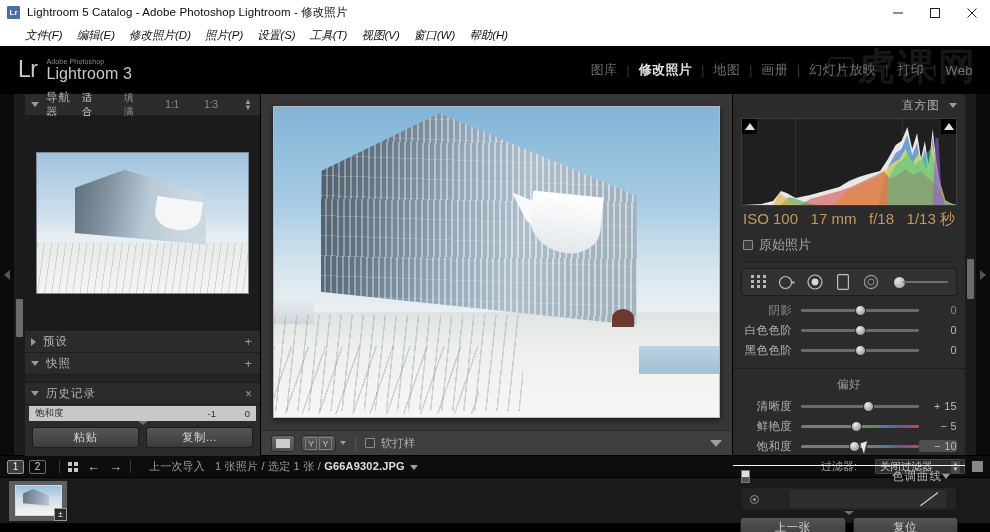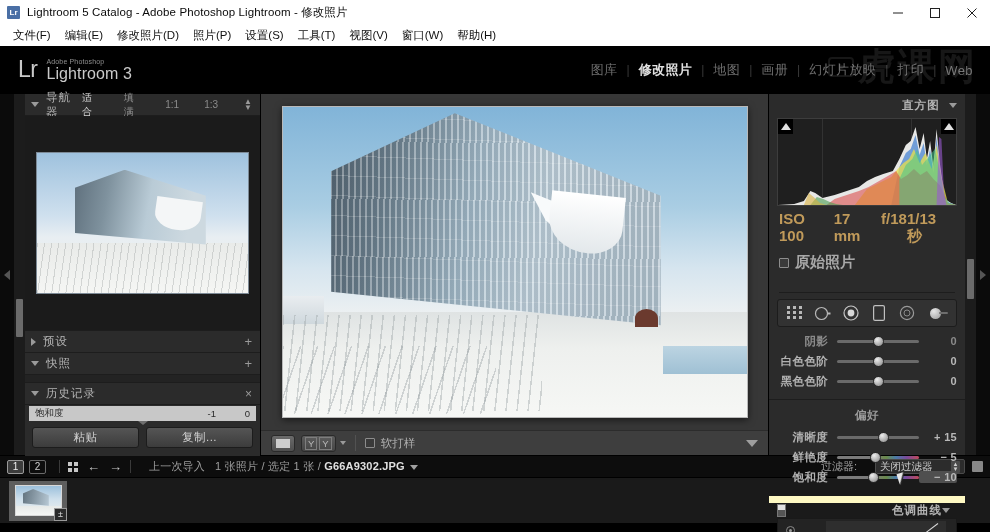--- a/index.html
+++ b/index.html
@@ -28,21 +28,21 @@
   .win-controls { position: absolute; right: 0; top: 0; height: 25px; display: flex; }
   .win-btn {
     width: 37px; height: 25px; display: flex; align-items: center; justify-content: center;
     color: #202020; font-size: 12px;
   }
   .win-btn svg { display: block; }
 
   
   .menubar {
     height: 21px; background: #ffffff;
-    display: flex; align-items: center; padding-left: 6px;
+    display: flex; align-items: center; padding-left: 18px; font-style: italic;
   }
   .menu-item {
     font-size: 11.5px; color: #101010; padding: 0 7px; line-height: 21px;
   }
 
   
   .topbar {
     height: 48px; background: #000000;
     display: flex; align-items: center; justify-content: space-between;
     position: relative;
@@ -307,23 +307,23 @@
   .tb-label { font-size: 11.5px; color: #b0b0b0; display: flex; align-items: center; }
   .tb-right { margin-left: auto; display: flex; align-items: center; }
   .tb-down {
     width: 0; height: 0;
     border-left: 6px solid transparent; border-right: 6px solid transparent;
     border-top: 7px solid #9e9e9e;
   }
 
   
   .right-panel {
-    width: 208px; background: #2b2b2b; flex: none;
+    width: 244px; background: #2b2b2b; flex: none;
     border-left: 1px solid #000;
-    display: flex; flex-direction: column; position: relative; font-weight: bold;
+    display: flex; flex-direction: column; position: relative;
   }
   .panel-scroll-r {
     position: absolute; right: 0; top: 0; bottom: 0; width: 11px;
     background: #1c1c1c; z-index: 3;
   }
   .panel-scroll-r .thumb {
     position: absolute; left: 2px; top: 165px; width: 7px; height: 40px;
     background: #6b6b6b; border-radius: 1px;
   }
   .rp-inner { margin-right: 11px; flex: 1; display: flex; flex-direction: column; }
@@ -358,22 +358,22 @@
     border-bottom: 7px solid #e0e0e0;
   }
   .hist-svg { position: absolute; left: 0; bottom: 0; width: 100%; height: 100%; }
 
   .exif {
     display: flex; justify-content: space-between;
     margin: 4px 10px 0 10px; font-size: 15px; color: #c09a5a;
   }
   .rawrow {
     display: flex; align-items: center; margin: 7px 10px 0 10px;
-    font-size: 15px; color: #a8a8a8;
-    padding-bottom: 20px; border-bottom: 1px solid #1d1d1d;
+    font-size: 13px; color: #a8a8a8;
+    padding-bottom: 7px; border-bottom: 1px solid #1d1d1d;
   }
 
   .toolstrip {
     margin: 6px 8px 0 8px; height: 28px;
     background: #323232; border: 1px solid #1c1c1c; border-radius: 3px;
     display: flex; align-items: center; padding: 0 8px; gap: 10px;
   }
   .tool {
     width: 18px; height: 18px; display: flex; align-items: center; justify-content: center;
   }
@@ -419,21 +419,21 @@
     background: #4f4f4f; border-radius: 2px;
   }
   .cursor-arrow {
     position: absolute; width: 0; height: 0; pointer-events: none;
     border-left: 7px solid #e8e8e8; border-bottom: 11px solid transparent;
     transform: rotate(-18deg);
     filter: drop-shadow(1px 1px 0 #222);
   }
 
   .tonecurve-header {
-    margin-top: 7px; border-top: 7px solid #fef9c3;
+    margin-top: 7px; border-top: 1px solid #fef9c3;
     display: flex; align-items: center; height: 22px; padding: 0 8px;
   }
   .tc-icon {
     width: 9px; height: 13px;
     background: linear-gradient(#e0e0e0 50%, #555 50%);
     border: 1px solid #777;
   }
   .tc-right { margin-left: auto; display: flex; align-items: center; }
   .tc-panel {
     margin: 0 8px; height: 24px; background: #232323; border: 1px solid #191919;

